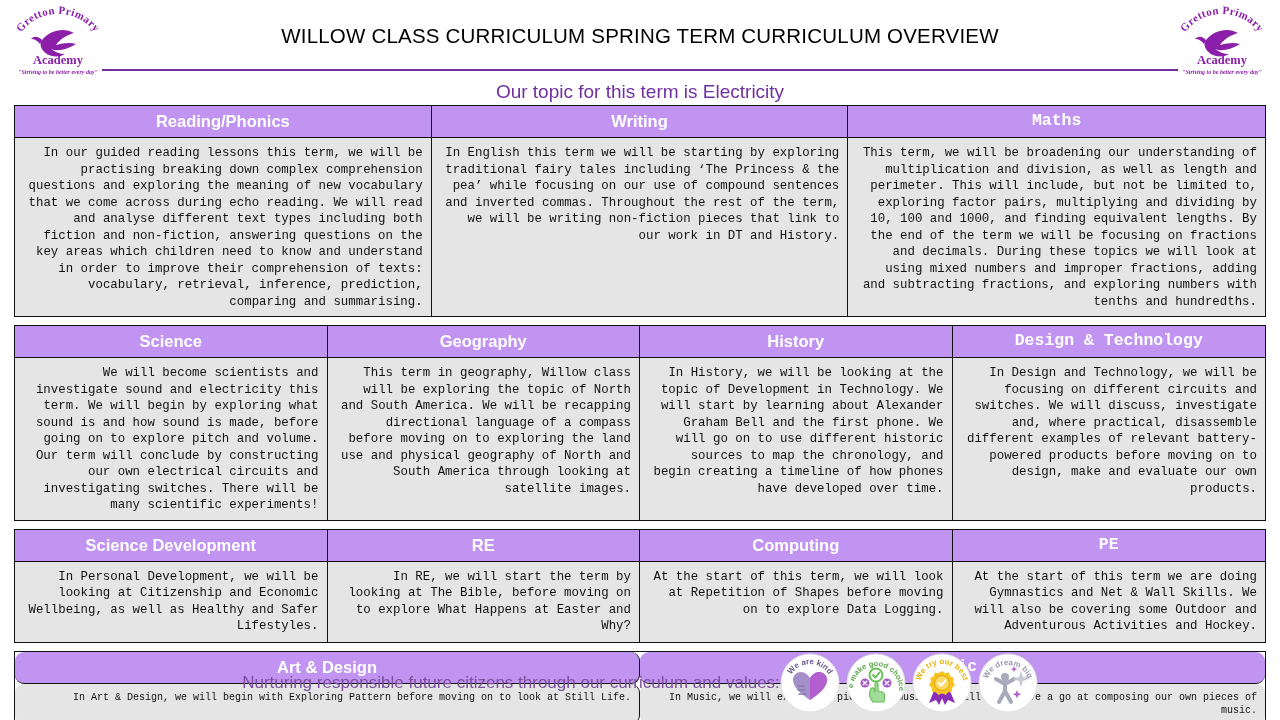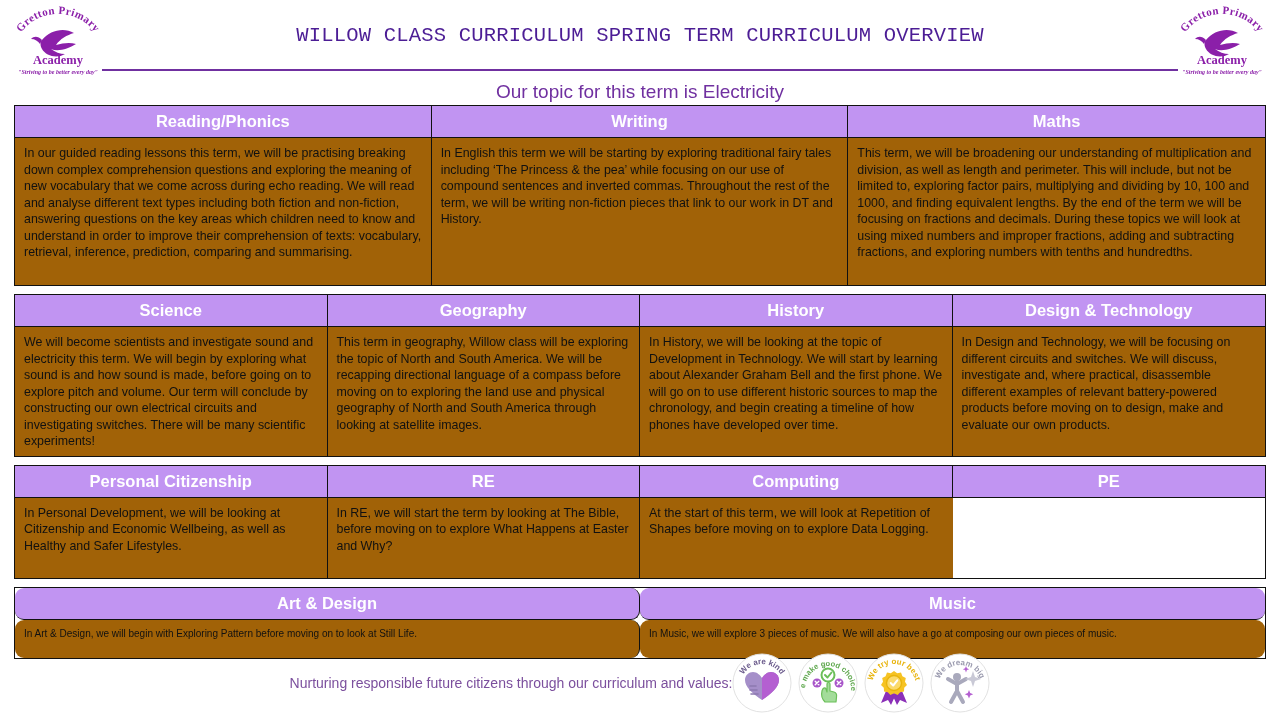--- a/index.html
+++ b/index.html
@@ -28,25 +28,24 @@
   .logo.left { left: 4px; }
   .logo.right { right: 4px; }
   .logo svg { display: block; width: 108px; height: 76px; }
 
   .doc-title {
     position: absolute;
     left: 140px;
     right: 140px;
     top: 24px;
     text-align: center;
-    color: #4c1d95;
+    color: #000000;
     font-size: 20.5px;
     letter-spacing: 0.2px;
     white-space: nowrap;
-    font-family: Liberation Mono, monospace;
   }
   .title-rule {
     position: absolute;
     left: 102px;
     right: 102px;
     top: 69px;
     height: 2px;
     background: #7030A0;
   }
 
@@ -73,30 +72,31 @@
     background: #C194F2;
     color: #ffffff;
     font-weight: bold;
     font-size: 16.5px;
     text-align: center;
     padding: 6px 4px 7px 4px;
     border-right: 1px solid #111;
     border-bottom: 1px solid #111;
     line-height: 1.1;
   }
-  .hdr-cell:last-child { border-right: none; }
+  .hdr-cell:last-child { border-right: none; font-family: Liberation Mono, monospace; }
 
   .body-cell {
-    background: #a16207;
+    background: #e5e5e5;
     color: #111;
     font-size: 12.4px;
     line-height: 1.33;
     padding: 7px 8px 6px 9px;
     border-right: 1px solid #111;
-    text-align: left;
+    text-align: right;
+    font-family: Liberation Mono, monospace;
   }
   .body-cell:last-child { border-right: none; }
 
   
   .c3 > * { width: 33.3333%; }
   .c4 > * { width: 25%; }
   .c2 > * { width: 50%; border-radius: 9px; }
 
   
   .block-core .body-cell { min-height: 147px; }
@@ -108,21 +108,21 @@
   .footer {
     position: absolute;
     left: 0; right: 0; bottom: 6px;
     height: 62px;
     display: flex;
     align-items: center;
     justify-content: center;
   }
   .footer-text {
     color: #7B4F9D;
-    font-size: 14px;
+    font-size: 17px;
     white-space: nowrap;
   }
   .badges { display: flex; align-items: center; gap: 6px; }
   .badge { width: 60px; height: 60px; display: block; }
 </style>
 </head>
 <body>
 
 <div class="page">
 
@@ -191,29 +191,30 @@
     <div class="body-row c4">
       <div class="body-cell">We will become scientists and investigate sound and electricity this term. We will begin by exploring what sound is and how sound is made, before going on to explore pitch and volume. Our term will conclude by constructing our own electrical circuits and investigating switches. There will be many scientific experiments!</div>
       <div class="body-cell">This term in geography, Willow class will be exploring the topic of North and South America. We will be recapping directional language of a compass before moving on to exploring the land use and physical geography of North and South America through looking at satellite images.</div>
       <div class="body-cell">In History, we will be looking at the topic of Development in Technology. We will start by learning about Alexander Graham Bell and the first phone. We will go on to use different historic sources to map the chronology, and begin creating a timeline of how phones have developed over time.</div>
       <div class="body-cell">In Design and Technology, we will be focusing on different circuits and switches. We will discuss, investigate and, where practical, disassemble different examples of relevant battery-powered products before moving on to design, make and evaluate our own products.</div>
     </div>
   </div>
 
   <div class="grid-block block-wider">
     <div class="hdr-row c4">
-      <div class="hdr-cell">Personal Citizenship</div>
+      <div class="hdr-cell">Science Development</div>
       <div class="hdr-cell">RE</div>
       <div class="hdr-cell">Computing</div>
       <div class="hdr-cell">PE</div>
     </div>
     <div class="body-row c4">
       <div class="body-cell">In Personal Development, we will be looking at Citizenship and Economic Wellbeing, as well as Healthy and Safer Lifestyles.</div>
       <div class="body-cell">In RE, we will start the term by looking at The Bible, before moving on to explore What Happens at Easter and Why?</div>
       <div class="body-cell">At the start of this term, we will look at Repetition of Shapes before moving on to explore Data Logging.</div>
+      <div class="body-cell">At the start of this term we are doing Gymnastics and Net &amp; Wall Skills. We will also be covering some Outdoor and Adventurous Activities and Hockey.</div>
     </div>
   </div>
 
   <div class="grid-block block-art">
     <div class="hdr-row c2">
       <div class="hdr-cell">Art &amp; Design</div>
       <div class="hdr-cell">Music</div>
     </div>
     <div class="body-row c2">
       <div class="body-cell">In Art &amp; Design, we will begin with Exploring Pattern before moving on to look at Still Life.</div>

